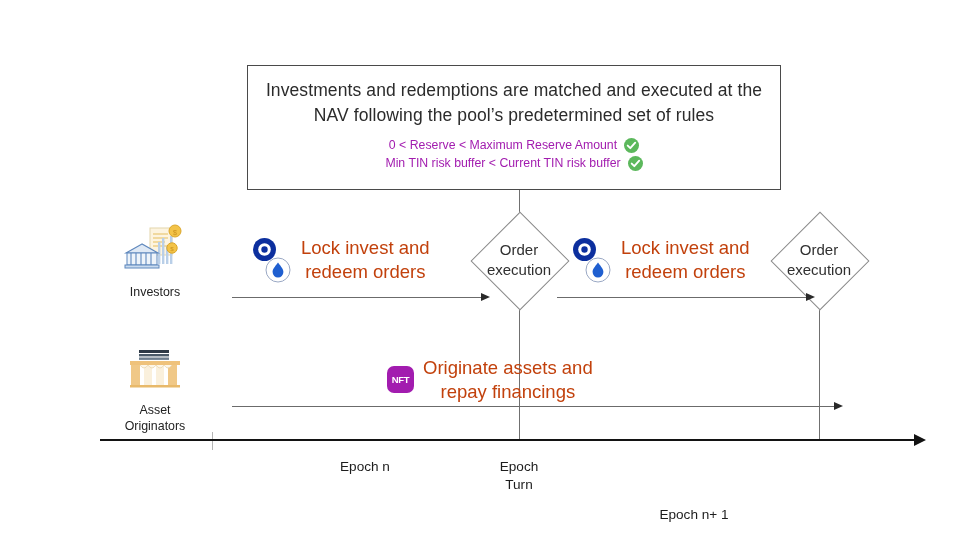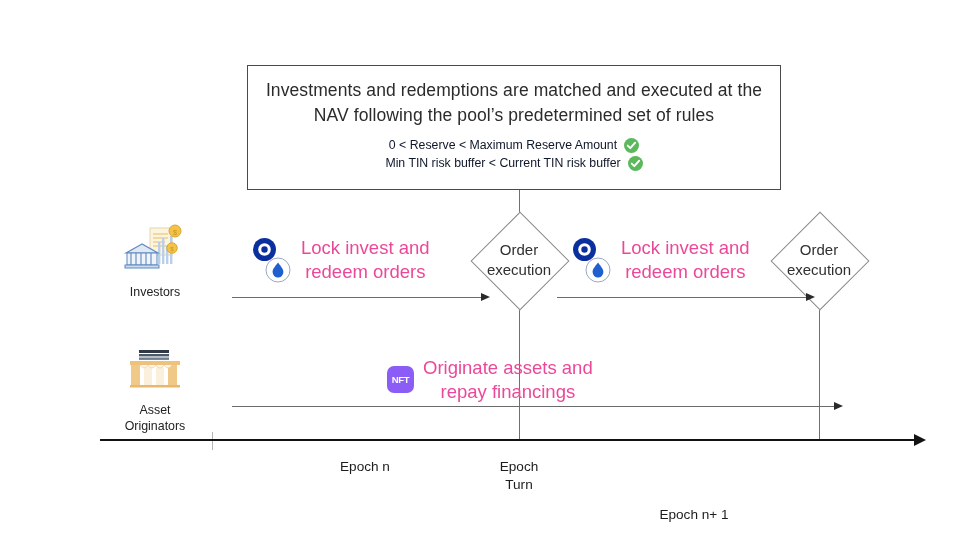--- a/index.html
+++ b/index.html
@@ -47,21 +47,21 @@
     display: flex;
     flex-direction: column;
     align-items: center;
     gap: 3px;
   }
   .rule-row {
     display: flex;
     align-items: center;
     gap: 7px;
     font-size: 12.3px;
-    color: #0f172a;
+    color: #a21caf;
     white-space: nowrap;
   }
   .check {
     width: 15px;
     height: 15px;
     border-radius: 50%;
     background: #5cb85c;
     position: relative;
     flex: 0 0 auto;
   }
@@ -127,21 +127,21 @@
   
   .action {
     position: absolute;
     display: flex;
     align-items: center;
     gap: 9px;
   }
   .action-text {
     font-size: 18.5px;
     line-height: 1.28;
-    color: #ec4899;
+    color: #c2410c;
     text-align: center;
     white-space: nowrap;
   }
 
   
   .tokens {
     position: relative;
     width: 40px;
     height: 46px;
     flex: 0 0 auto;
@@ -159,21 +159,21 @@
     top: 20px;
     width: 26px;
     height: 26px;
   }
 
   
   .nft-badge {
     width: 27px;
     height: 27px;
     border-radius: 7px;
-    background: #8b5cf6;
+    background: #a21caf;
     color: #ffffff;
     font-size: 9.5px;
     font-weight: bold;
     letter-spacing: -0.4px;
     display: flex;
     align-items: center;
     justify-content: center;
     flex: 0 0 auto;
   }
 

